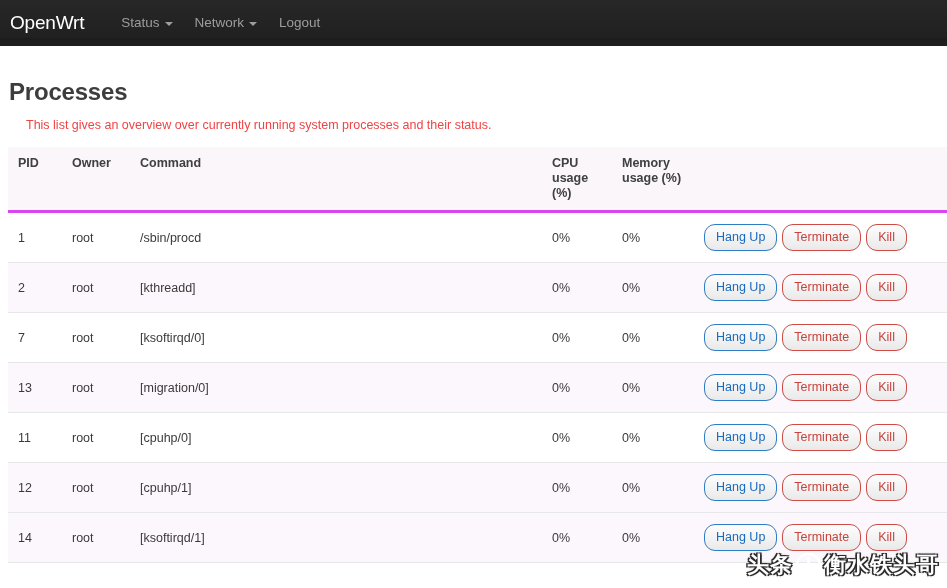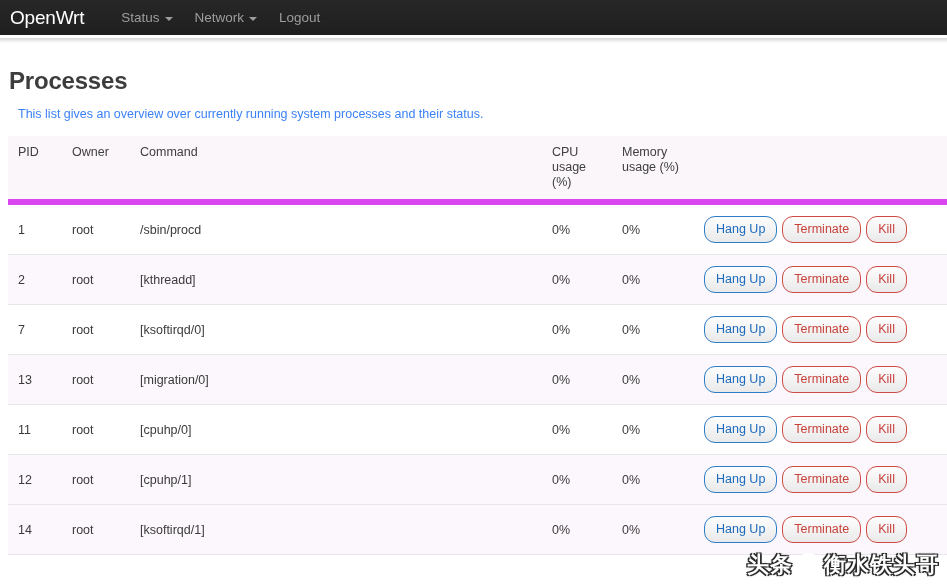--- a/index.html
+++ b/index.html
@@ -7,21 +7,21 @@
     margin: 0; padding: 0;
     width: 947px; height: 588px;
     overflow: hidden;
     background: #ffffff;
     font-family: "Liberation Sans", "DejaVu Sans", sans-serif;
   }
 
   
   #topnav {
     position: relative;
-    height: 35px;
+    height: 46px;
     background: #222222;
     background: linear-gradient(to bottom, #272727 0%, #1f1f1f 100%);
     display: flex;
     align-items: center;
     padding: 0 0 0 10px;
     white-space: nowrap;
   }
   #topnav::after {
     content: "";
     position: absolute;
@@ -63,40 +63,40 @@
   }
   #page-title {
     font-size: 24px;
     font-weight: bold;
     color: #3d3d3d;
     margin: 32px 0 0 1px;
     letter-spacing: -0.2px;
   }
   #page-desc {
     font-size: 12.5px;
-    color: #3b82f6;
-    margin: 12px 0 0 10px;
+    color: #ef4444;
+    margin: 12px 0 0 18px;
   }
 
   
   table.cbi {
     width: 939px;
     border-collapse: collapse;
     margin-top: 15px;
     table-layout: fixed;
   }
   table.cbi th {
     text-align: left;
     vertical-align: top;
     font-size: 12.5px;
-    font-weight: normal;
+    font-weight: bold;
     color: #404040;
     padding: 9px 8px 9px 8px;
     background: #faf6fa;
-    border-bottom: 6px solid #d946ef;
+    border-bottom: 3px solid #d946ef;
     line-height: 15px;
   }
   table.cbi tr.row-hdr th:first-child { padding-left: 10px; }
   table.cbi td {
     font-size: 12.5px;
     color: #3a3a3a;
     padding: 11px 8px;
     vertical-align: middle;
     border-bottom: 1px solid #e7e7e9;
     height: 49px;

